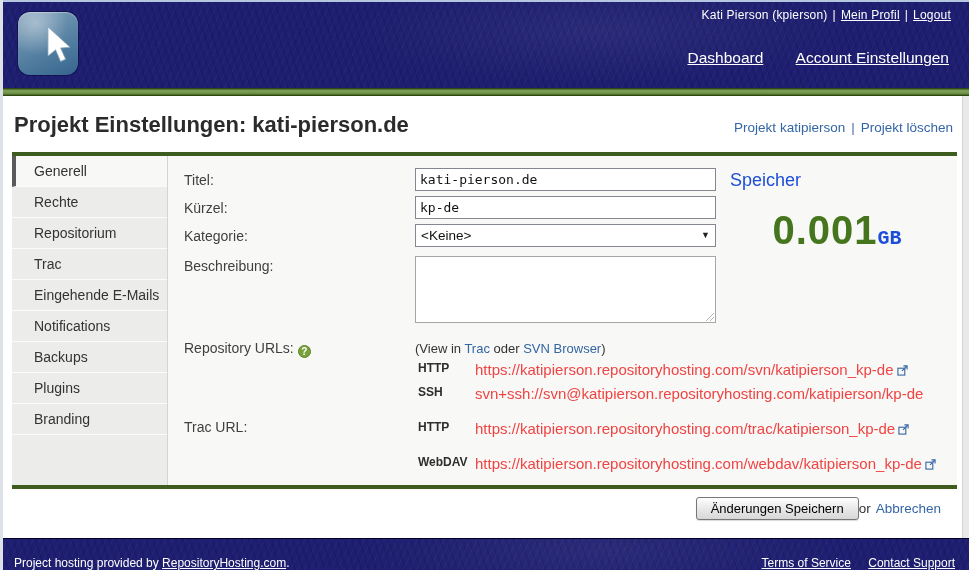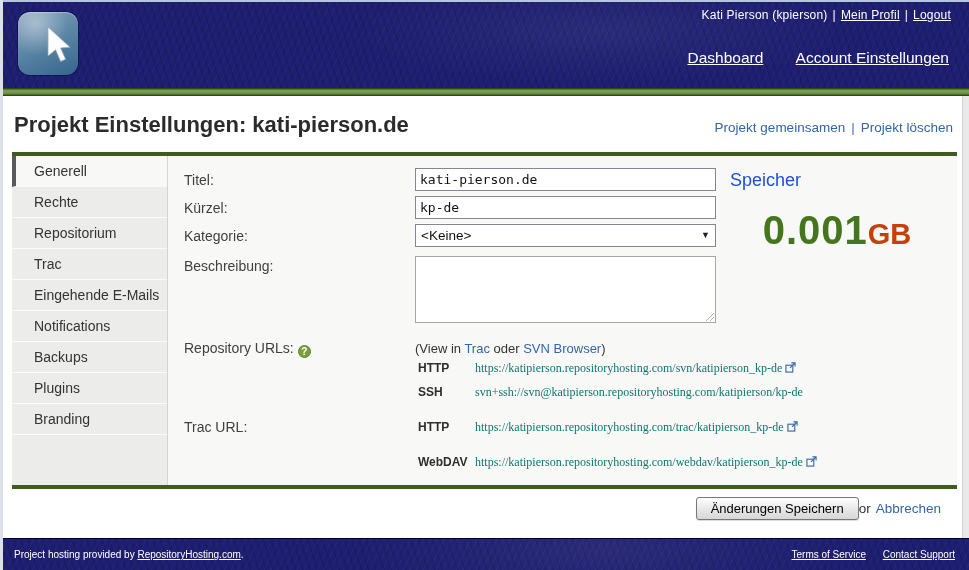--- a/index.html
+++ b/index.html
@@ -89,45 +89,45 @@
   }
   .help-icon {
     display:inline-block; width:13px; height:13px; border-radius:50%;
     background:#78a13c; border:1px solid #5d8527; color:#fff;
     font-size:10px; font-weight:bold; text-align:center; line-height:12px;
     vertical-align:-2px; margin-left:4px; cursor:pointer;
   }
   .view-line { position:absolute; left:403px; font-size:13px; color:#333; }
   .view-line a { color:#3465a4; text-decoration:none; cursor:pointer; }
   .proto { position:absolute; left:406px; font-size:12px; font-weight:bold; color:#2e2e2e; }
-  .url { position:absolute; left:463px; font-size:12px; color:#0f766e;font-family:Liberation Serif, serif; }
+  .url { position:absolute; left:463px; font-size:15px; color:#ef4444; }
   .ext { display:inline-block; vertical-align:-1px; margin-left:3px; cursor:pointer; }
   
   #storage { position:absolute; left:718px; top:14px; width:214px; }
   #storage-title { font-size:18px; font-weight:normal; color:#1d4ed8; }
   #storage-amount-line { text-align:center; margin-top:18px; line-height:42px; white-space:nowrap; }
   #storage-amount { font-size:40px; font-weight:bold; color:#45751d; letter-spacing:1px; }
-  #storage-unit { font-size:29px; font-weight:bold; color:#c2410c; }
+  #storage-unit { font-size:20px; font-weight:bold; color:#1d4ed8;font-family:Liberation Mono, monospace; }
   #storage-bytes-line { text-align:center; color:#aeaeae; margin-top:2px; }
   #storage-bytes { font-size:18px; }
   #storage-bytes-lbl { font-size:13px; }
   
   #actions { position:absolute; right:28px; top:497px; display:flex; align-items:center; font-size:13.5px; color:#333; }
   #save-btn {
     font:13px "Liberation Sans", sans-serif; color:#000; height:23px; padding:0 14px;
     background:linear-gradient(#fefefe,#e9e9e9 50%,#d7d7d7);
     border:1px solid #777; border-radius:3px; cursor:pointer;
     box-shadow:0 1px 1px rgba(0,0,0,.15); 
   }
   #actions a { color:#3465a4; text-decoration:none; cursor:pointer; margin-left:5px; }
   
   #footer {
     position:absolute; left:0; top:538px; width:969px; height:32px;
-    display:flex; justify-content:space-between; align-items:center;
-    padding:0 14px; color:#fff; font-size:10px; border-top:1px solid #00002a;
+    display:flex; justify-content:space-between; align-items:flex-end;
+    padding:0 14px; color:#fff; font-size:12px; border-top:1px solid #00002a;
   }
   #footer a { color:#fff; text-decoration:underline; cursor:pointer; }
   #footer .right a { margin-left:14px; }
 </style>
 </head>
 <body>
 
 <div id="screen">
 
   <div id="header" class="navy">
@@ -141,21 +141,21 @@
     </div>
     <div id="main-nav">
       <a>Dashboard</a>
       <a>Account Einstellungen</a>
     </div>
   </div>
   <div id="greenbar"></div>
 
   <h1 id="page-title">Projekt Einstellungen: kati-pierson.de</h1>
   <div id="title-links">
-    <a>Projekt gemeinsamen</a><span class="sep">|</span><a>Projekt löschen</a>
+    <a>Projekt katipierson</a><span class="sep">|</span><a>Projekt löschen</a>
   </div>
 
   <div id="content-box">
 
     <div id="sidebar">
       <div class="side-item active">Generell</div>
       <div class="side-item">Rechte</div>
       <div class="side-item">Repositorium</div>
       <div class="side-item">Trac</div>
       <div class="side-item">Eingehende E-Mails</div>

